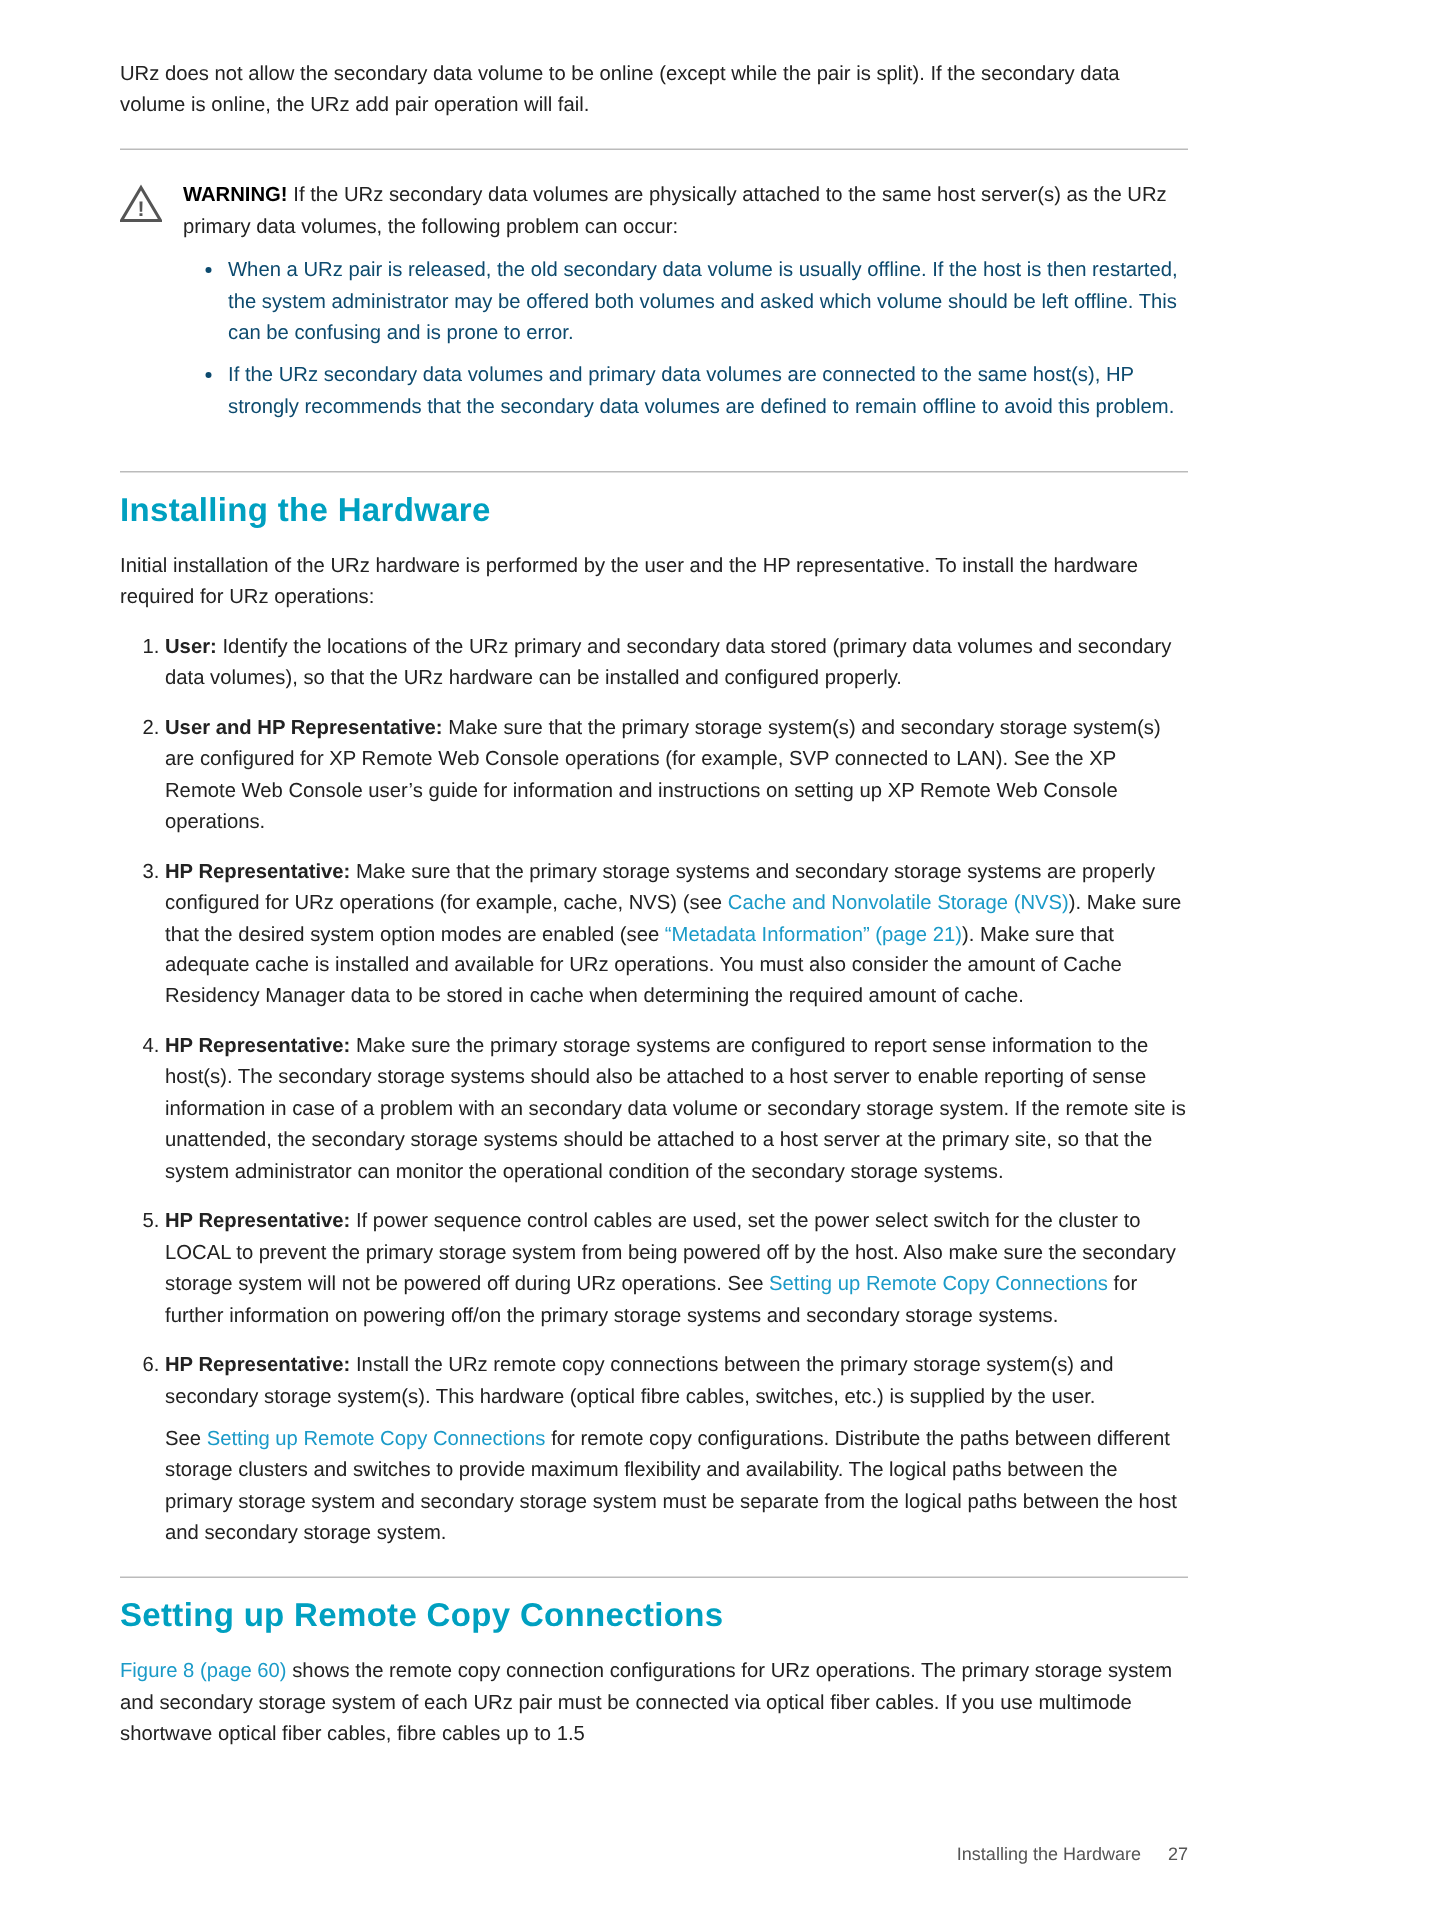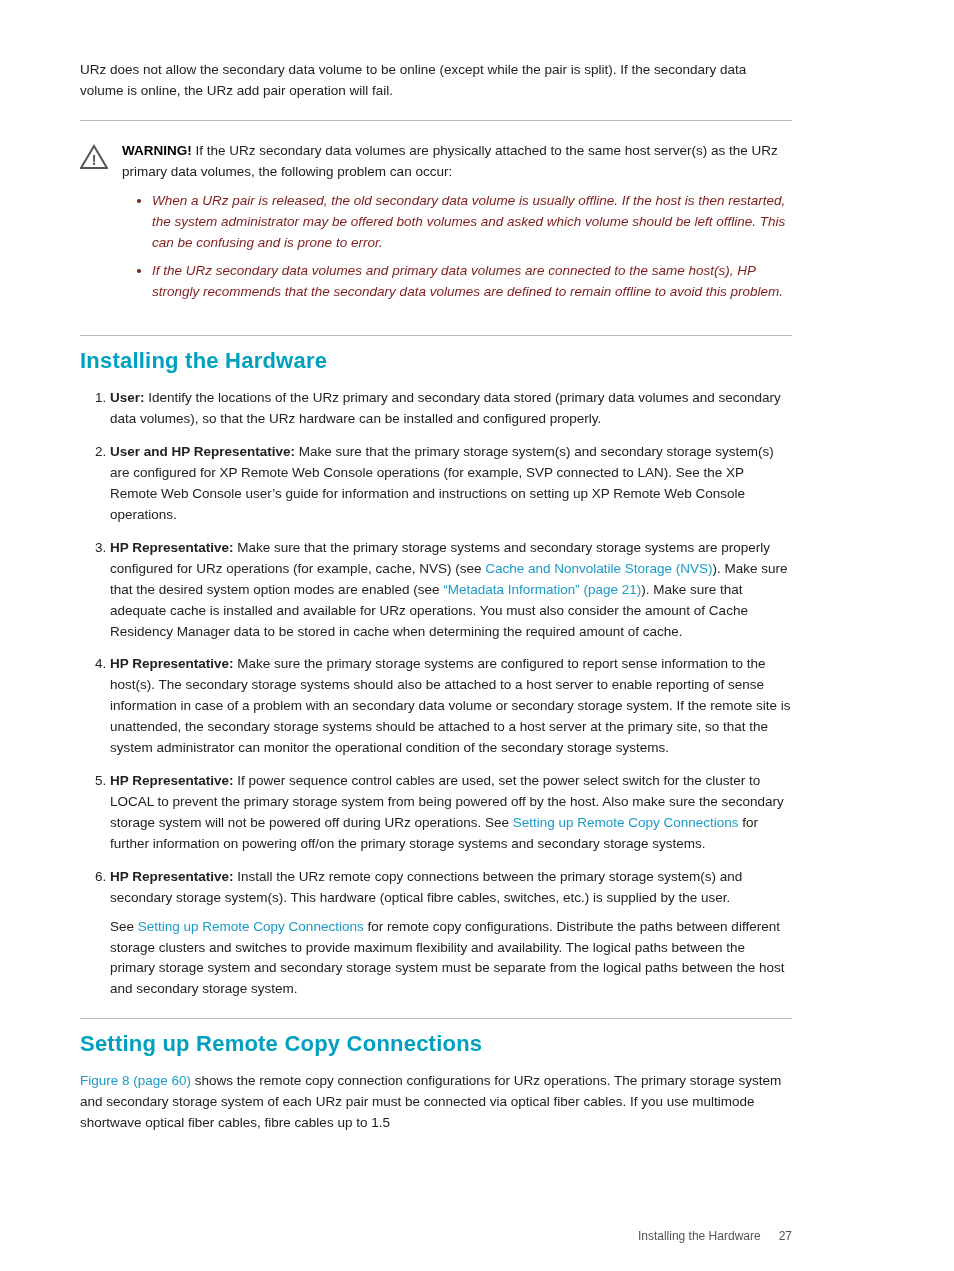--- a/index.html
+++ b/index.html
@@ -7,21 +7,21 @@
       font-family: Arial, Helvetica, sans-serif;
       font-size: 13.5px;
       color: #222;
       background: #fff;
       width: 954px;
       min-height: 1271px;
     }
     .page {
       width: 872px;
       min-height: 1271px;
-      padding: 60px 80px 40px 80px;
+      padding: 39px 80px 40px 80px;
       position: relative;
       border-radius: 29px;
     }
     .top-text {
       margin-bottom: 18px;
       line-height: 1.55;
       color: #222;
     }
     .divider {
       border: none;
@@ -51,22 +51,21 @@
     }
     .bullet-list {
       margin-left: 30px;
       margin-top: 8px;
       margin-bottom: 6px;
     }
     .bullet-list li {
       list-style-type: disc;
       margin-bottom: 8px;
       line-height: 1.55;
-      color: #7f1d1d;
-      font-style: italic;
+      color: #0c4a6e;
     }
     .section-title {
       color: #00a0c0;
       font-size: 22px;
       font-weight: bold;
       margin-top: 10px;
       margin-bottom: 14px;
       letter-spacing: 0.01em;
     }
     .intro-text {
@@ -145,20 +144,21 @@
         <li>When a URz pair is released, the old secondary data volume is usually offline. If the host is then restarted, the system administrator may be offered both volumes and asked which volume should be left offline. This can be confusing and is prone to error.</li>
         <li>If the URz secondary data volumes and primary data volumes are connected to the same host(s), HP strongly recommends that the secondary data volumes are defined to remain offline to avoid this problem.</li>
       </ul>
     </div>
   </div>
 
   <hr class="section-divider">
 
   <h2 class="section-title">Installing the Hardware</h2>
 
+  <p class="intro-text">Initial installation of the URz hardware is performed by the user and the HP representative. To install the hardware required for URz operations:</p>
 
   <ol class="ordered-list">
 
     <li>
       <span class="step-bold">User:</span>
       <span>Identify the locations of the URz primary and secondary data stored (primary data volumes and secondary data volumes), so that the URz hardware can be installed and configured properly.</span>
     </li>
 
     <li>
       <span class="step-bold">User and HP Representative:</span>

